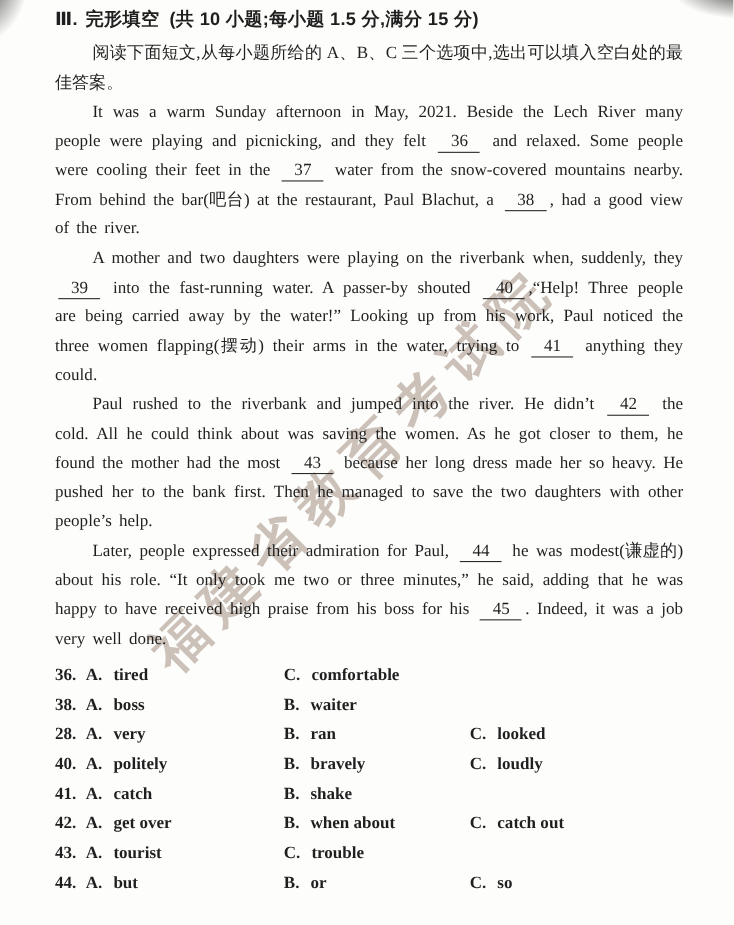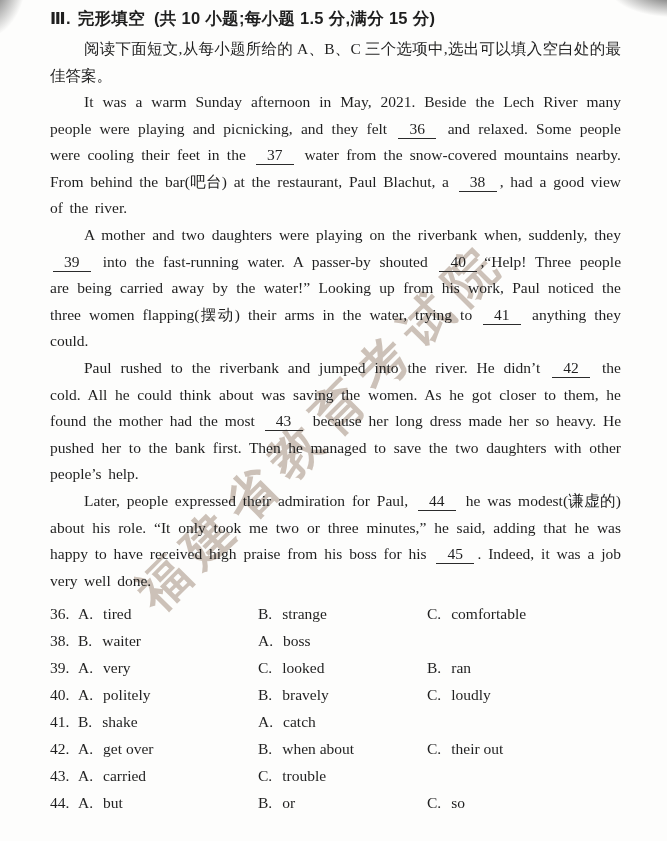--- a/index.html
+++ b/index.html
@@ -63,32 +63,33 @@
     font-size: 15.5px;
     line-height: 26.6px;
     text-align: justify;
     text-indent: 34px;
     word-spacing: 2.6px;
   }
   .blank {
     display: inline-block;
     text-indent: 0;
     min-width: 16px;
-    text-align: left;
+    text-align: right;
     padding: 0 11px;
     margin: 0 3px;
     line-height: 19px;
     border-bottom: 1.4px solid #2b2b2b;
   }
   .questions { margin-top: 7px; }
   .qrow {
     display: grid;
     grid-template-columns: 28px 180px 169px auto;
     font-size: 15.5px;
     line-height: 26.9px;
+    font-weight: bold;
   }
   .opt .opt-label { margin-right: 10px; }
 </style>
 </head>
 <body>
 
 <div class="page">
   <div class="corner corner-tl"></div>
   <div class="corner corner-tr"></div>
   <div class="watermark" style="color: rgba(164, 143, 127, 0.55);">福建省教育考试院</div>
@@ -104,54 +105,53 @@
         <p><span>It was a warm Sunday afternoon in May, 2021. Beside the Lech River many people were playing and picnicking, and they felt </span><span class="blank">36</span><span> and relaxed. Some people were cooling their feet in the </span><span class="blank">37</span><span> water from the snow-covered mountains nearby. From behind the bar(吧台) at the restaurant, Paul Blachut, a </span><span class="blank">38</span><span>, had a good view of the river.</span></p>
         <p><span>A mother and two daughters were playing on the riverbank when, suddenly, they </span><span class="blank">39</span><span> into the fast-running water. A passer-by shouted </span><span class="blank">40</span><span>,“Help! Three people are being carried away by the water!” Looking up from his work, Paul noticed the three women flapping(摆动) their arms in the water, trying to </span><span class="blank">41</span><span> anything they could.</span></p>
         <p><span>Paul rushed to the riverbank and jumped into the river. He didn’t </span><span class="blank">42</span><span> the cold. All he could think about was saving the women. As he got closer to them, he found the mother had the most </span><span class="blank">43</span><span> because her long dress made her so heavy. He pushed her to the bank first. Then he managed to save the two daughters with other people’s help.</span></p>
         <p><span>Later, people expressed their admiration for Paul, </span><span class="blank">44</span><span> he was modest(谦虚的) about his role. “It only took me two or three minutes,” he said, adding that he was happy to have received high praise from his boss for his </span><span class="blank">45</span><span>. Indeed, it was a job very well done.</span></p>
       </div>
 
     <div class="questions" id="questions">
         <div class="qrow">
           <span>36.</span>
           <span class="opt"><span class="opt-label">A.</span><span>tired</span></span>
-          <span class="opt"><span class="opt-label">B.</span><span>strange</span></span>
           <span class="opt"><span class="opt-label">C.</span><span>comfortable</span></span>
         </div>
         <div class="qrow">
           <span>38.</span>
+          <span class="opt"><span class="opt-label">A.</span><span>boss</span></span>
           <span class="opt"><span class="opt-label">B.</span><span>waiter</span></span>
-          <span class="opt"><span class="opt-label">A.</span><span>boss</span></span>
         </div>
         <div class="qrow">
-          <span>39.</span>
+          <span>28.</span>
           <span class="opt"><span class="opt-label">A.</span><span>very</span></span>
+          <span class="opt"><span class="opt-label">B.</span><span>ran</span></span>
           <span class="opt"><span class="opt-label">C.</span><span>looked</span></span>
-          <span class="opt"><span class="opt-label">B.</span><span>ran</span></span>
         </div>
         <div class="qrow">
           <span>40.</span>
           <span class="opt"><span class="opt-label">A.</span><span>politely</span></span>
           <span class="opt"><span class="opt-label">B.</span><span>bravely</span></span>
           <span class="opt"><span class="opt-label">C.</span><span>loudly</span></span>
         </div>
         <div class="qrow">
           <span>41.</span>
+          <span class="opt"><span class="opt-label">A.</span><span>catch</span></span>
           <span class="opt"><span class="opt-label">B.</span><span>shake</span></span>
-          <span class="opt"><span class="opt-label">A.</span><span>catch</span></span>
         </div>
         <div class="qrow">
           <span>42.</span>
           <span class="opt"><span class="opt-label">A.</span><span>get over</span></span>
           <span class="opt"><span class="opt-label">B.</span><span>when about</span></span>
-          <span class="opt"><span class="opt-label">C.</span><span>their out</span></span>
+          <span class="opt"><span class="opt-label">C.</span><span>catch out</span></span>
         </div>
         <div class="qrow">
           <span>43.</span>
-          <span class="opt"><span class="opt-label">A.</span><span>carried</span></span>
+          <span class="opt"><span class="opt-label">A.</span><span>tourist</span></span>
           <span class="opt"><span class="opt-label">C.</span><span>trouble</span></span>
         </div>
         <div class="qrow">
           <span>44.</span>
           <span class="opt"><span class="opt-label">A.</span><span>but</span></span>
           <span class="opt"><span class="opt-label">B.</span><span>or</span></span>
           <span class="opt"><span class="opt-label">C.</span><span>so</span></span>
         </div>
       </div>
   </div>

